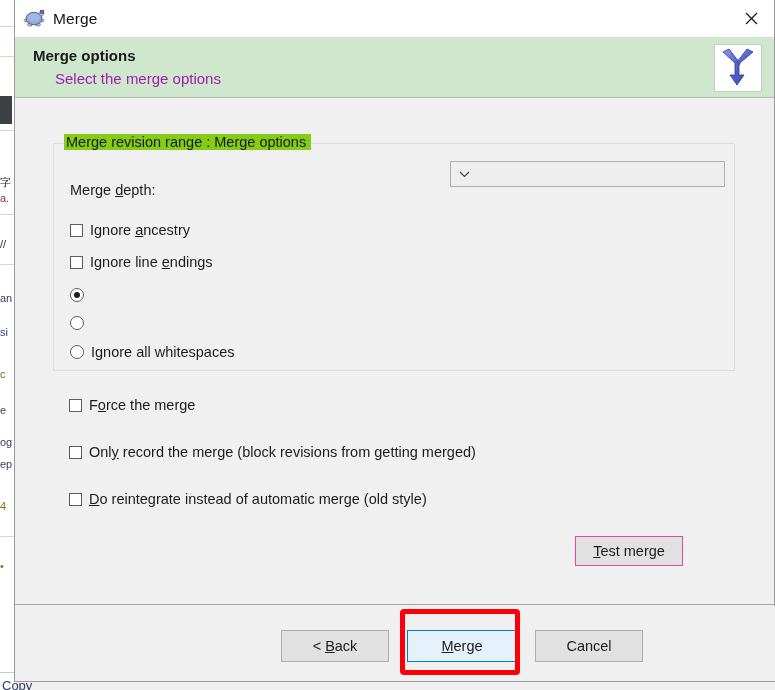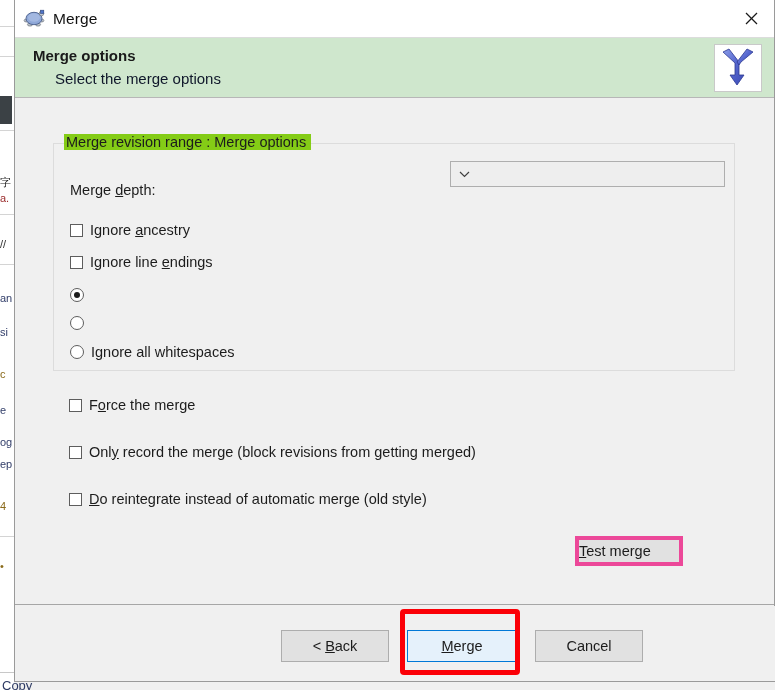--- a/index.html
+++ b/index.html
@@ -136,21 +136,21 @@
     top: 9px;
     font-size: 15px;
     font-weight: bold;
     color: #1a1a1a;
   }
   .header-subtitle {
     position: absolute;
     left: 40px;
     top: 32px;
     font-size: 15px;
-    color: #0f172a;
+    color: #a21caf;
   }
   .header-icon {
     position: absolute;
     right: 12px;
     top: 6px;
     width: 48px;
     height: 48px;
     background: #ffffff;
     border: 1px solid #c9c9c9;
     box-sizing: border-box;
@@ -265,25 +265,25 @@
   .acc { text-decoration: underline; }
 
   
   .test-merge-btn {
     position: absolute;
     left: 560px;
     top: 437px;
     width: 108px;
     height: 30px;
     background: #e1e1e1;
-    border: 4px solid #ec4899;
-    box-sizing: border-box;
-    display: flex;
-    align-items: center;
-    justify-content: flex-start;
+    border: 1px solid #ec4899;
+    box-sizing: border-box;
+    display: flex;
+    align-items: center;
+    justify-content: center;
     font-size: 14.5px;
     cursor: default;
   }
 
   
   .buttonbar {
     position: absolute;
     left: 12px;
     top: 606px;
     width: 759px;

